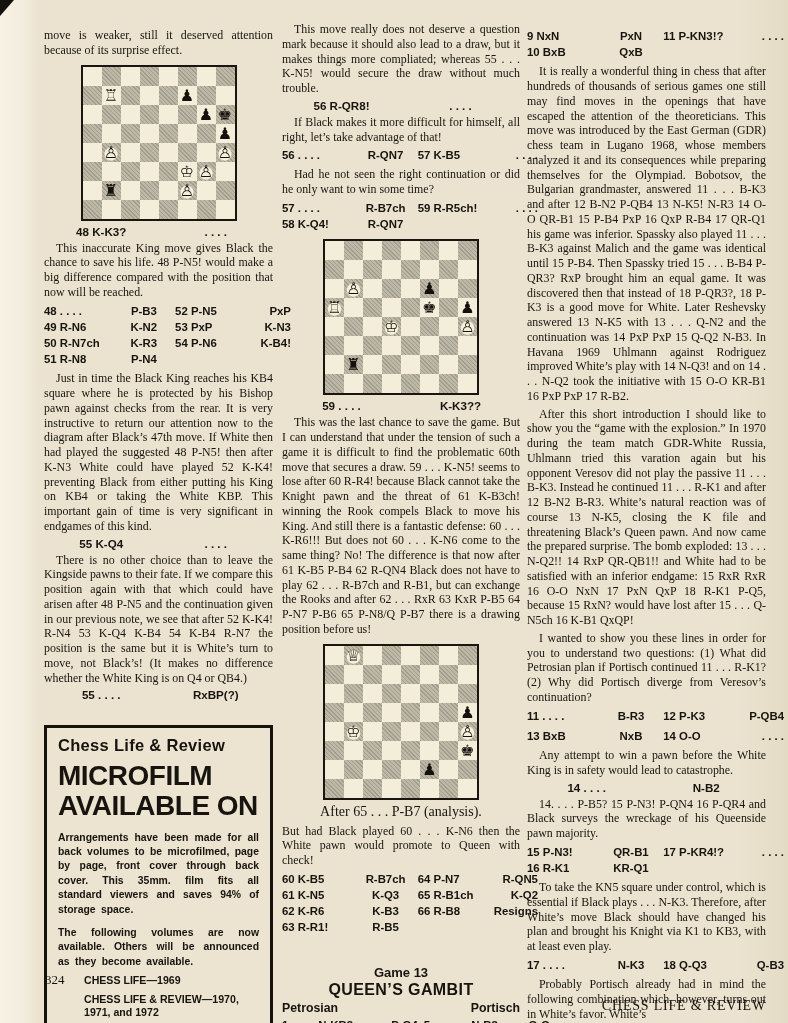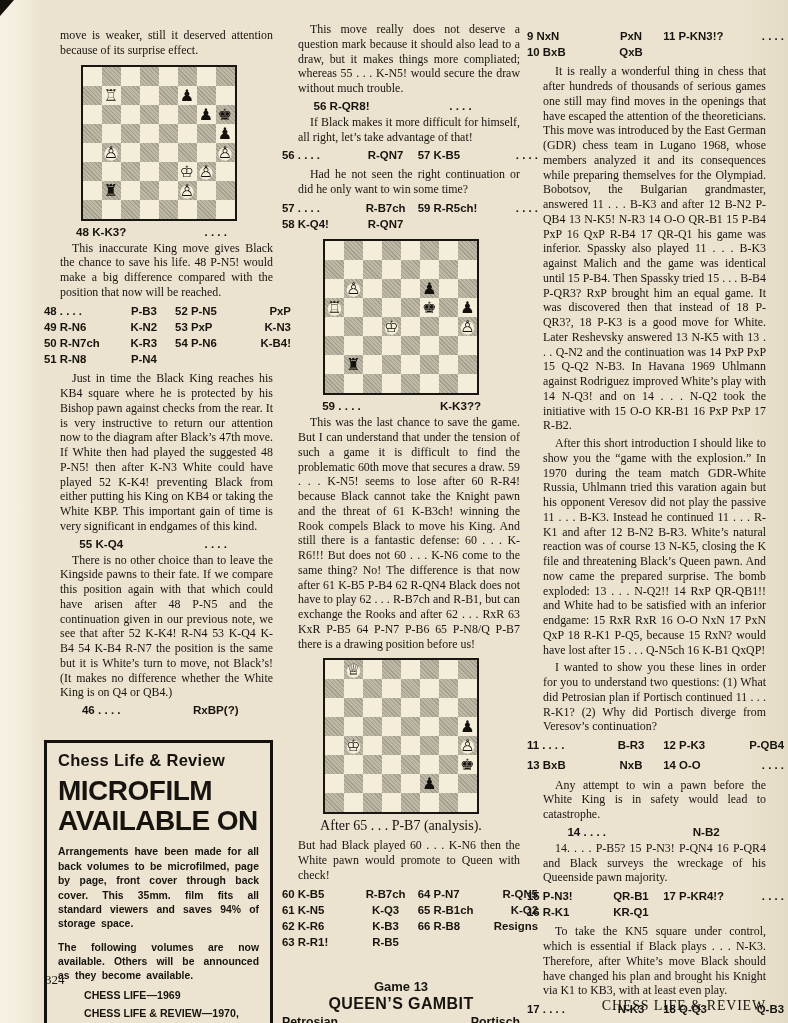--- a/index.html
+++ b/index.html
@@ -7,21 +7,21 @@
     position:relative; width:788px; height:1023px; overflow:hidden;
     background:linear-gradient(90deg,#f6f1e4 0px,#f3edde 22px,#ebe3cf 40px,#ebe3cf 740px,#e4dbc5 788px);
     font-family:"Liberation Serif",serif; color:#17140f;
   }
   .corner{position:absolute;left:0;top:0;width:0;height:0;
     border-top:16px solid #15120d;border-right:14px solid transparent;}
   .col{position:absolute;}
   #colL{left:44px;top:28px;width:229px;}
   #colM{left:282px;top:22px;width:238px;}
   #colR{left:527px;top:26px;width:239px;}
-  .para{font-size:11.9px;line-height:1.24;text-align:justify;margin:0 0 3px 16px;text-indent:12px;}
+  .para{font-size:11.9px;line-height:1.24;text-align:justify;margin:0 0 3px 0;text-indent:12px;}
   .noind{text-indent:0;}
   
   .bwrap{margin:7px 0 4px 0;display:flex;justify-content:center;}
   .board{border:2px solid #191611;display:grid;grid-template-columns:repeat(8,19px);grid-auto-rows:19px;background:#f3edda;}
   .sq{display:flex;align-items:center;justify-content:center;overflow:hidden;}
   .sq.l{background:#f3edda;}
   .sq.d{background-image:repeating-linear-gradient(45deg,#a39d8d 0 1px,#beb8a7 1px 3px);}
   .pc{font-family:"DejaVu Sans",sans-serif;font-size:16px;line-height:19px;color:#14110c;}
   .pw{background:radial-gradient(circle at 50% 58%,#f5efdc 46%,rgba(245,239,220,0) 54%);}
   
@@ -181,21 +181,21 @@
           <span class="mc"></span>
         </div>
       </div>
     <p class="para">Just in time the Black King reaches his KB4 square where he is protected by his Bishop pawn against checks from the rear. It is very instructive to return our attention now to the diagram after Black’s 47th move. If White then had played the suggested 48 P-N5! then after K-N3 White could have played 52 K-K4! preventing Black from either putting his King on KB4 or taking the White KBP. This important gain of time is very significant in endgames of this kind.</p>
     <div class="mhead">
       <span>55 K-Q4</span>
       <span>. . . .</span>
     </div>
     <p class="para">There is no other choice than to leave the Kingside pawns to their fate. If we compare this position again with that which could have arisen after 48 P-N5 and the continuation given in our previous note, we see that after 52 K-K4! R-N4 53 K-Q4 K-B4 54 K-B4 R-N7 the position is the same but it is White’s turn to move, not Black’s! (It makes no difference whether the White King is on Q4 or QB4.)</p>
     <div class="mhead">
-      <span>46 . . . .</span>
+      <span>55 . . . .</span>
       <span>RxBP(?)</span>
     </div>
 
     <div class="ad">
       <div class="ad-title">Chess Life &amp; Review</div>
       <div class="ad-head">
         <div>MICROFILM</div>
         <div>AVAILABLE ON</div>
       </div>
       <p class="ad-body" style="margin-bottom:0;">Arrangements have been made for all back volumes to be microfilmed, page by page, front cover through back cover. This 35mm. film fits all standard viewers and saves 94% of storage space.</p>

